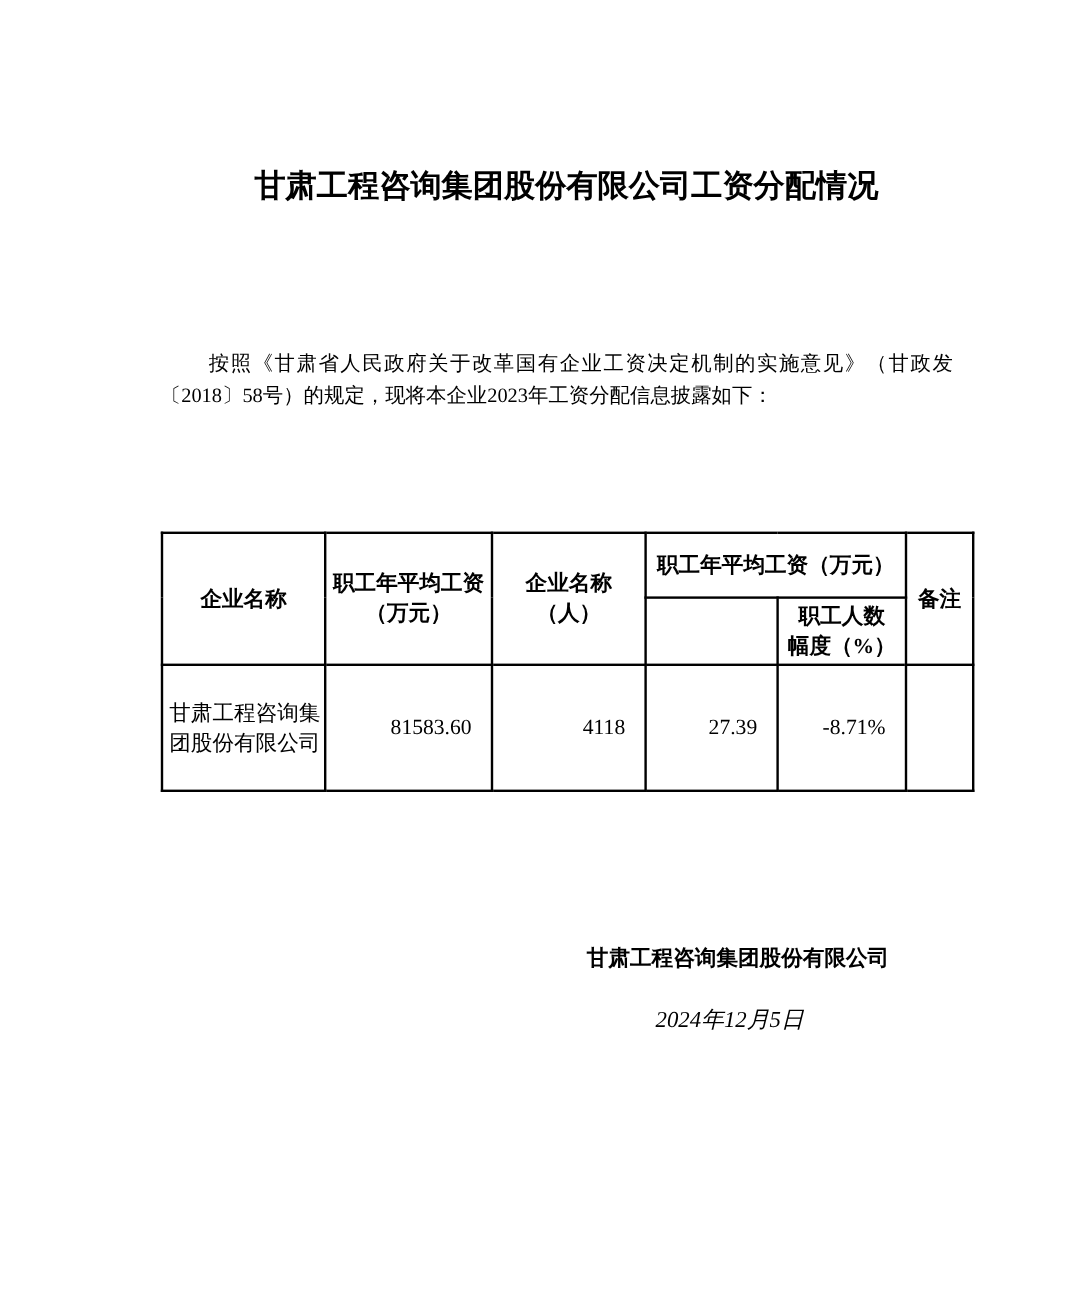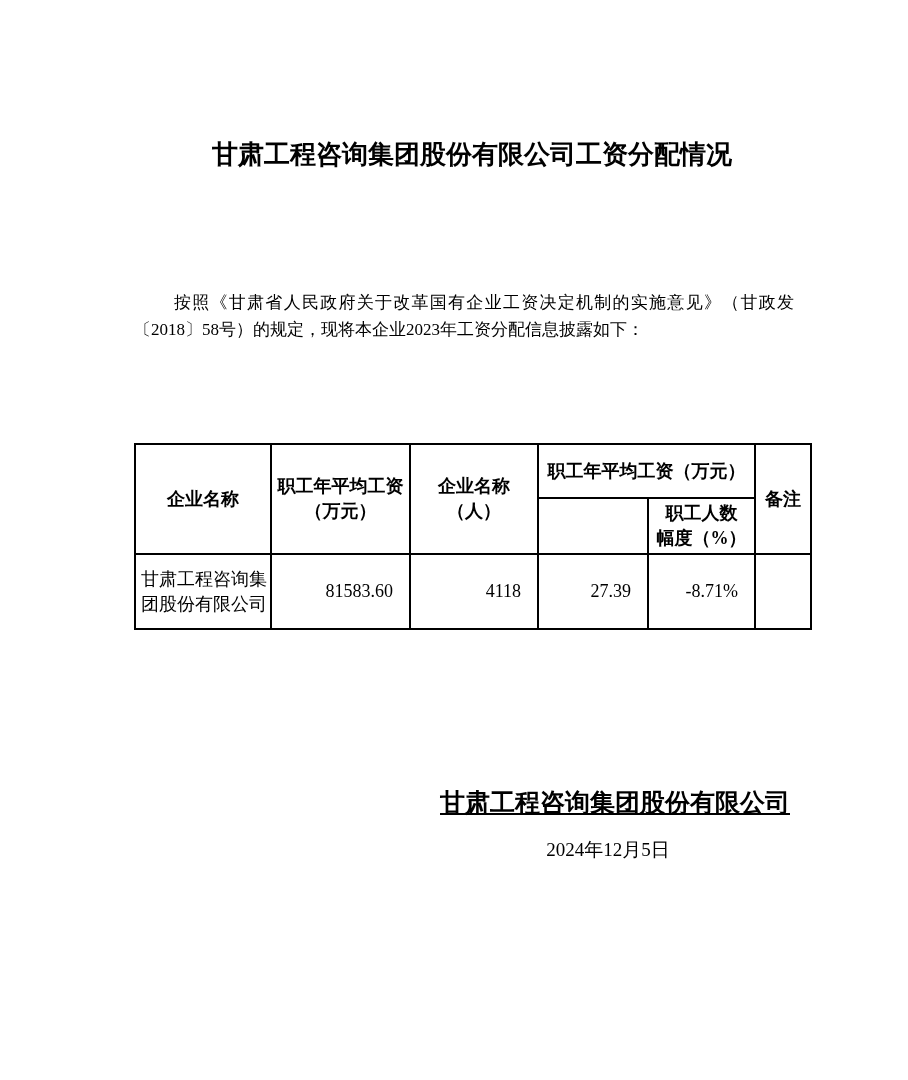--- a/index.html
+++ b/index.html
@@ -51,48 +51,48 @@
     white-space: pre-line;
     padding: 0;
     overflow: hidden;
   }
   .wage-table th {
     font-weight: bold;
     text-align: center;
   }
   .row-head-1 { height: 54px; }
   .row-head-2 { height: 56px; }
-  .row-data   { height: 75px; }
+  .row-data   { height: 105px; }
   .cell-avg-group { border-bottom: none; }
   .cell-avg-spacer { border-top: none; }
   td.cell-company {
     text-align: left;
     padding-left: 5px;
   }
   td.cell-num {
     text-align: right;
     padding-right: 16px;
   }
   .sig-company {
     position: absolute;
     top: 786px;
     left: 615px;
     transform: translateX(-50%);
-    font-size: 25px;
+    font-size: 18px;
     font-weight: bold;
     white-space: nowrap;
-    text-decoration: underline;
   }
   .sig-date {
     position: absolute;
     top: 837px;
     left: 608px;
     transform: translateX(-50%);
     font-size: 19px;
     white-space: nowrap;
+    font-style: italic;
   }
 </style>
 </head>
 <body>
 
 <div>
 
   <div class="doc-title">甘肃工程咨询集团股份有限公司工资分配情况</div>
 
   <div class="doc-intro">按照《甘肃省人民政府关于改革国有企业工资决定机制的实施意见》（甘政发〔2018〕58号）的规定，现将本企业2023年工资分配信息披露如下：</div>

